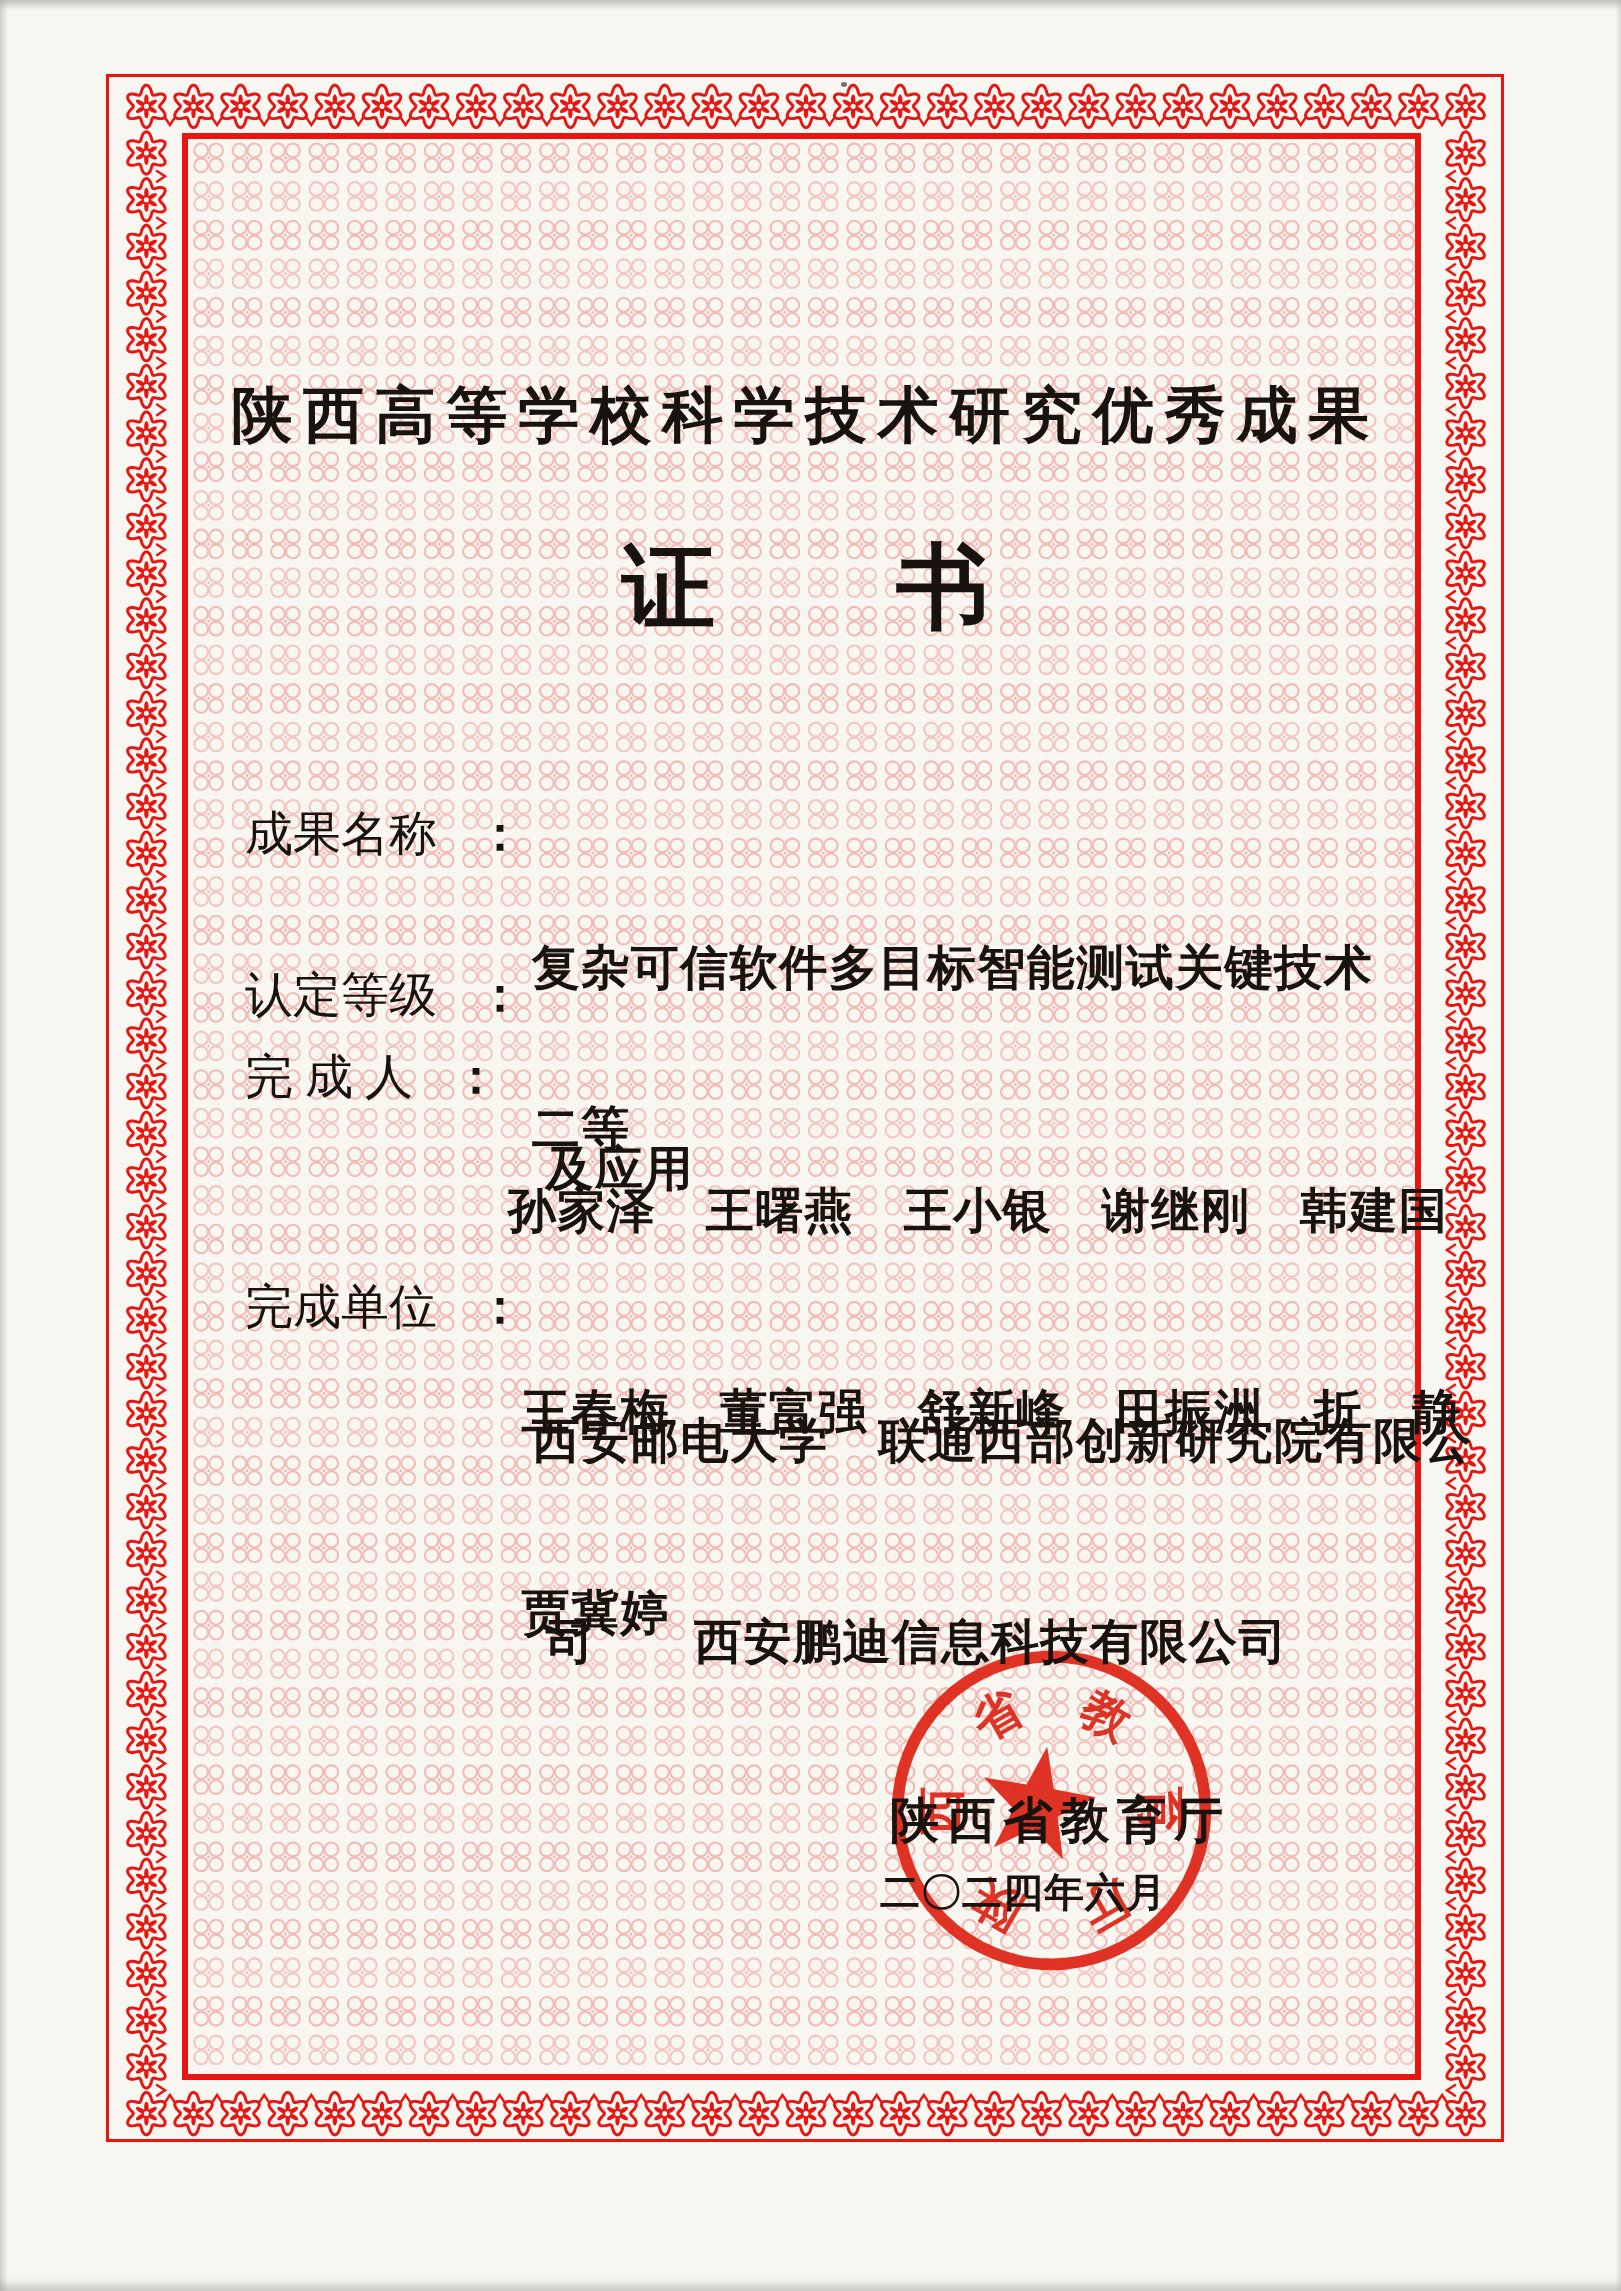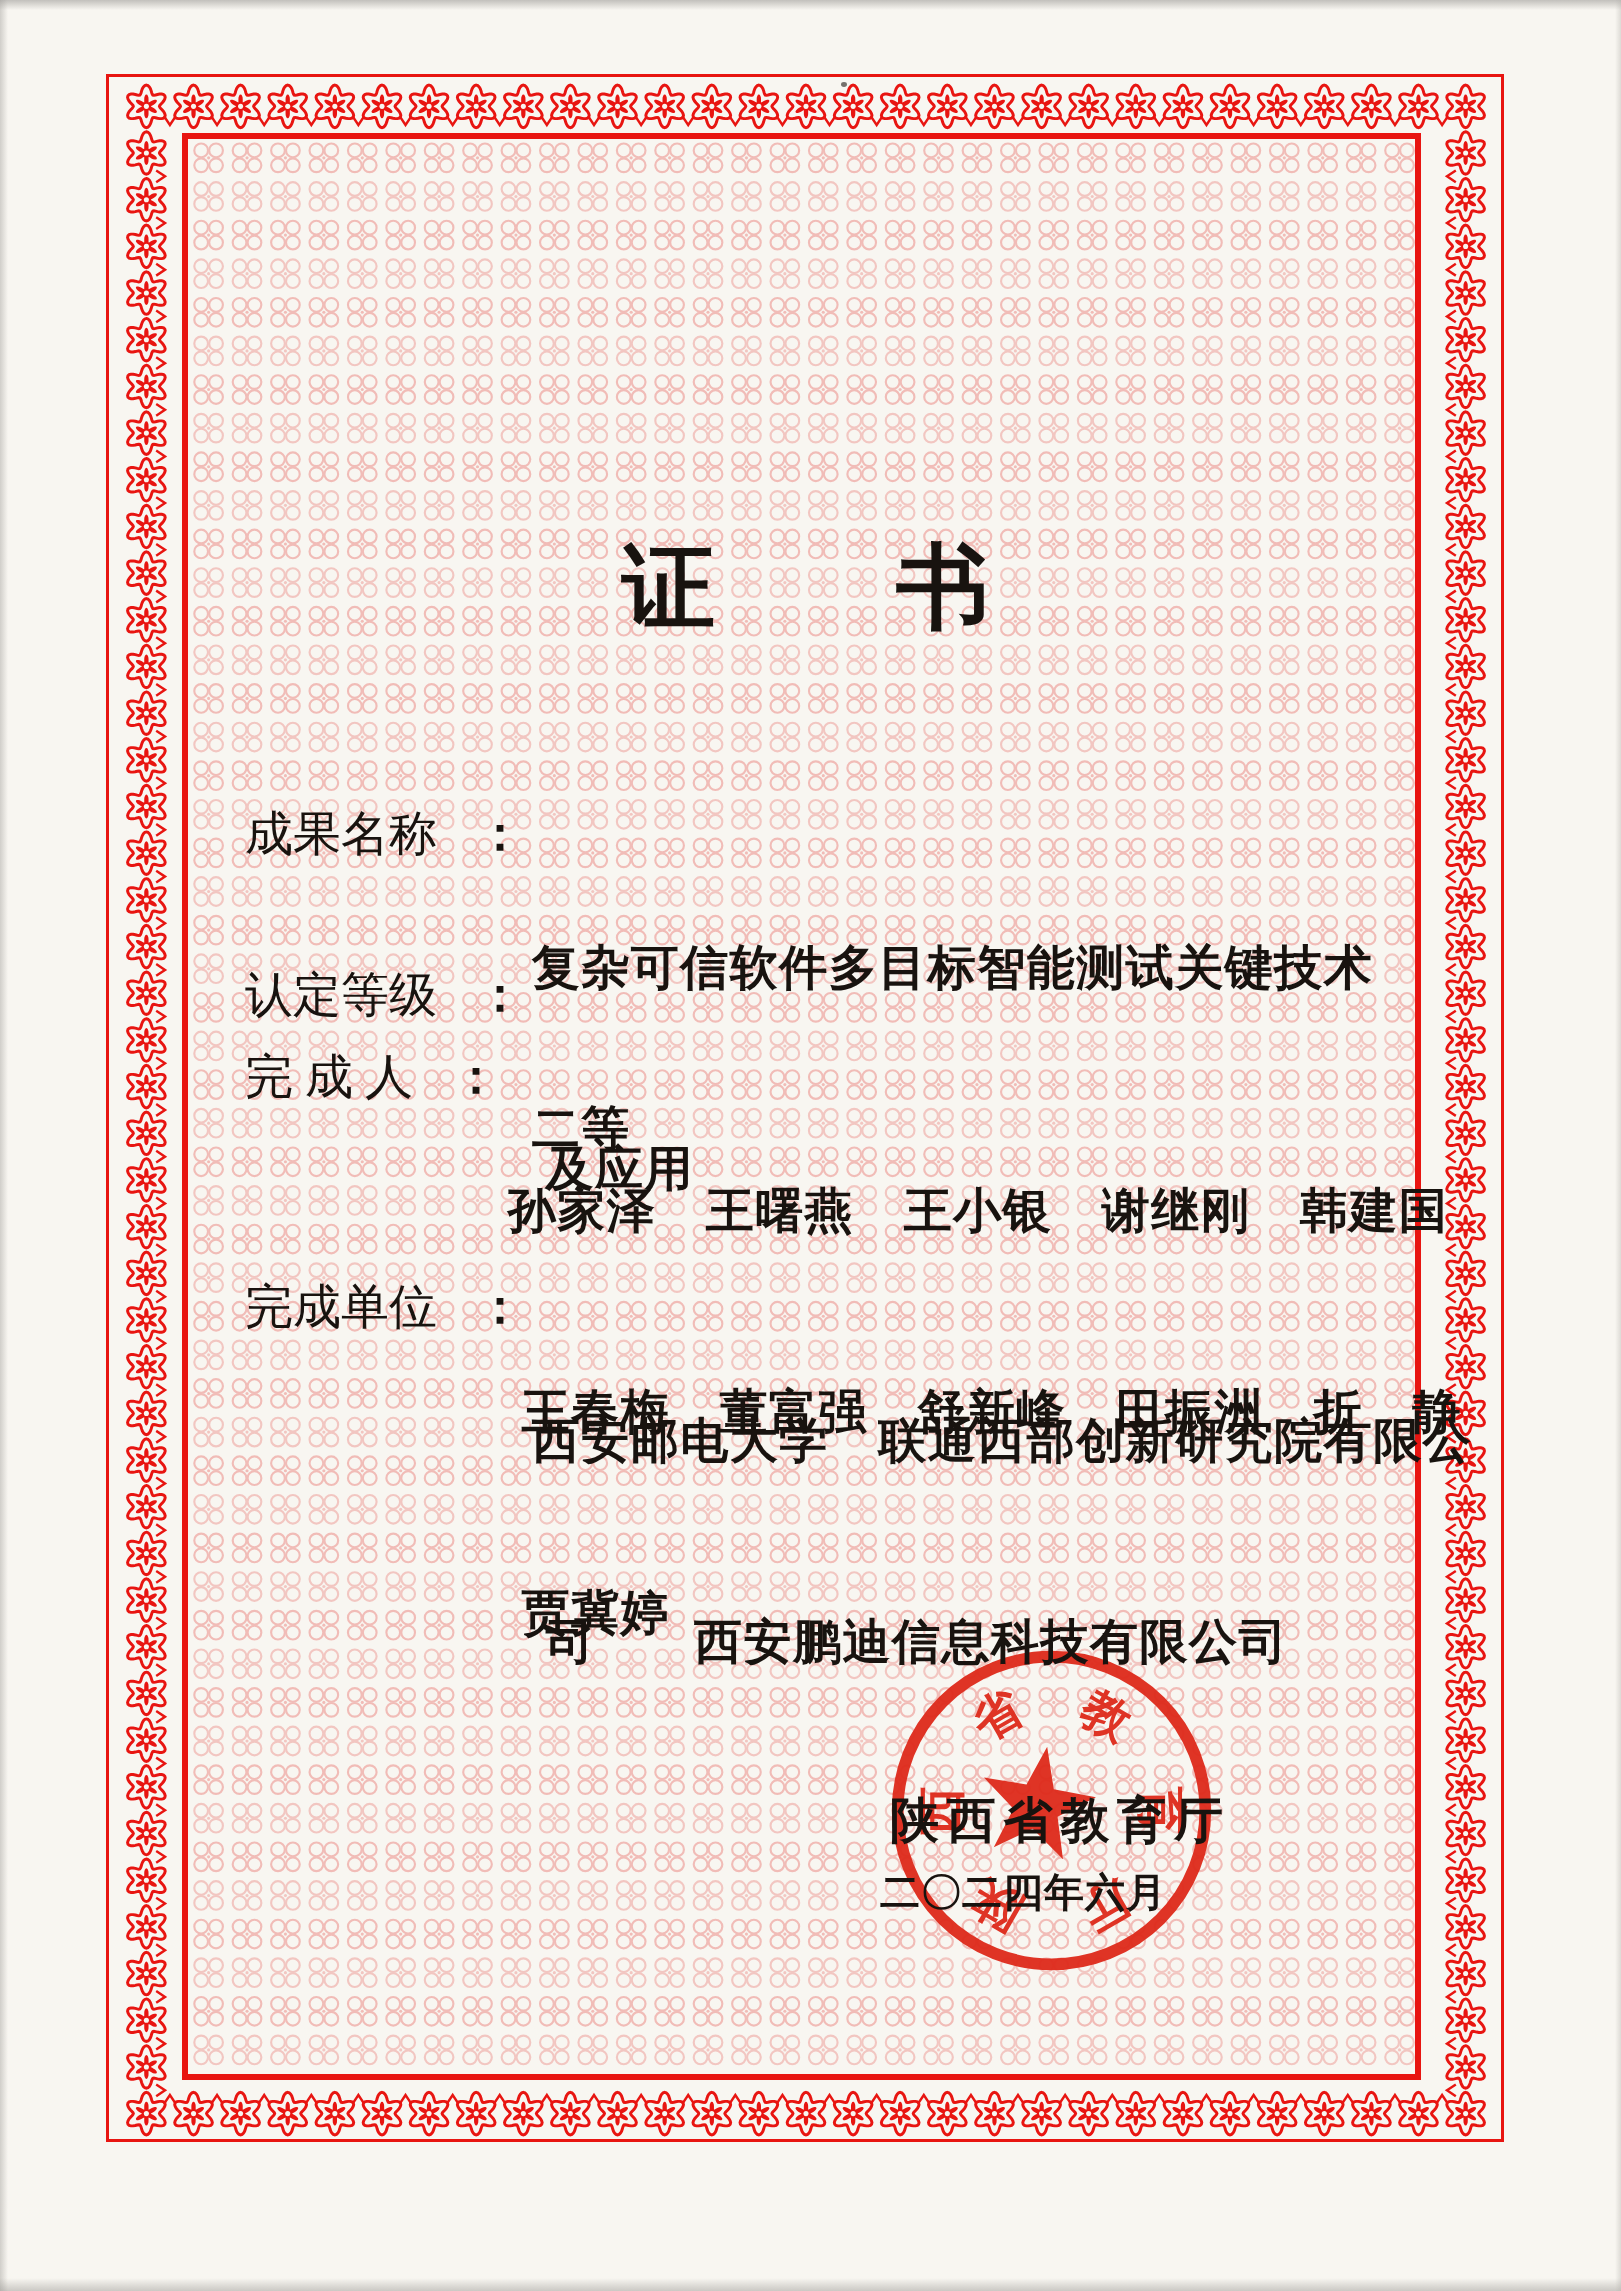--- a/index.html
+++ b/index.html
@@ -1942,20 +1942,21 @@
         <use href="#vmark" xlink:href="#vmark" transform="translate(56.0,2009.6) rotate(-90)"></use>
         <use href="#vmark" xlink:href="#vmark" transform="translate(1372.0,2009.6) rotate(90)"></use>
         <use href="#rosette" xlink:href="#rosette" transform="translate(41.0,2033.4)"></use>
         <use href="#rosette" xlink:href="#rosette" transform="translate(1387.0,2033.4)"></use>
         <use href="#vmark" xlink:href="#vmark" transform="translate(56.0,2057.2) rotate(-90)"></use>
         <use href="#vmark" xlink:href="#vmark" transform="translate(1372.0,2057.2) rotate(90)"></use>
       </svg></div>
   <div class="frame-outer"></div>
   <div class="frame-inner"></div>
 
+  <div class="title">陕西高等学校科学技术研究优秀成果</div>
 
   <div class="subtitle">
     <span>证</span>
     <span>书</span>
   </div>
 
   <div class="field" id="field-0">
     <div class="flabel"><span>成果名称</span><span class="colon">：</span></div>
     <div class="fvalue">
       <div class="vline">复杂可信软件多目标智能测试关键技术</div>

